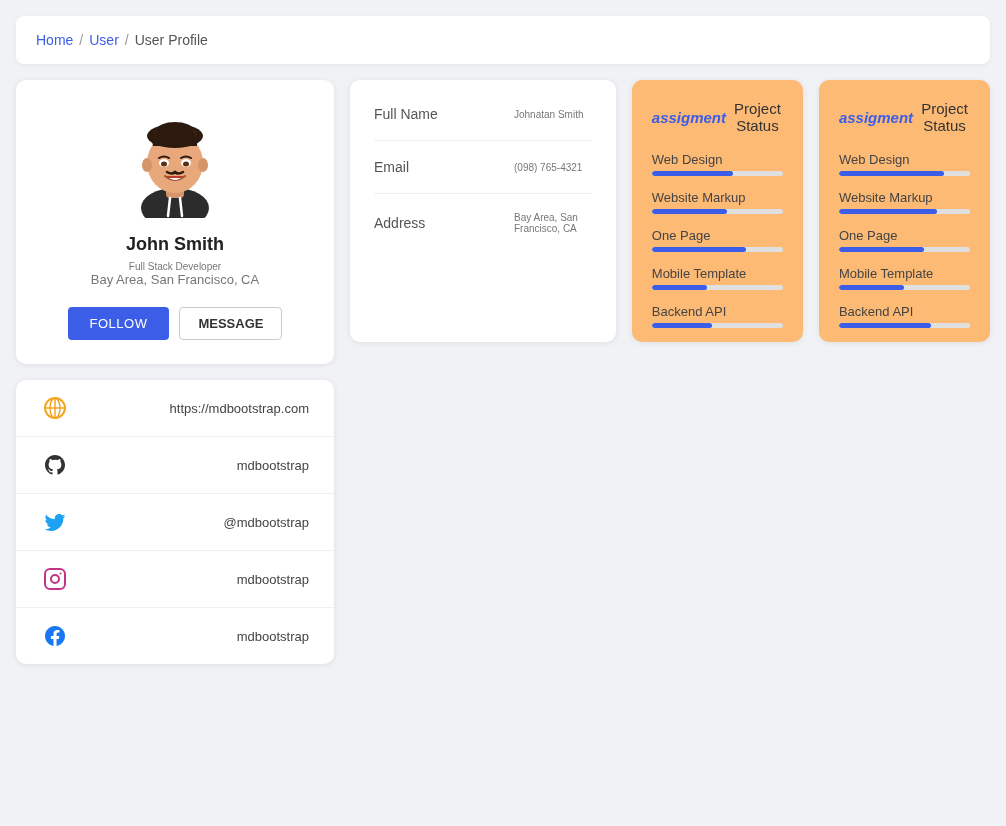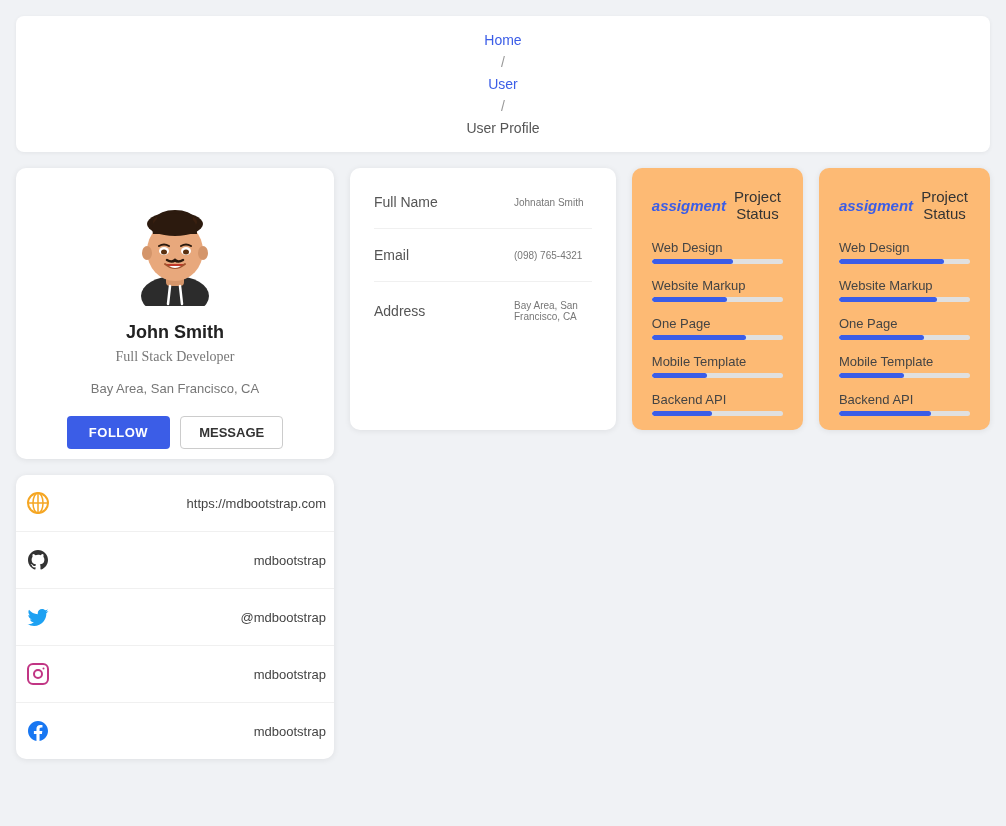--- a/index.html
+++ b/index.html
@@ -16,21 +16,20 @@
     
     .breadcrumb-bar {
       background: #fff;
       border-radius: 8px;
       padding: 16px 20px;
       margin-bottom: 16px;
       display: flex;
       align-items: center;
       gap: 6px;
       box-shadow: 0 1px 4px rgba(0,0,0,0.06);
-      flex-direction: column;
     }
     .breadcrumb-link {
       color: #3b5de7;
       text-decoration: none;
       font-size: 14px;
       cursor: pointer;
     }
     .breadcrumb-sep {
       color: #999;
       font-size: 14px;
@@ -54,21 +53,21 @@
       display: flex;
       flex-direction: column;
       gap: 16px;
     }
 
     
     .profile-card {
       background: #fff;
       border-radius: 10px;
       box-shadow: 0 1px 6px rgba(0,0,0,0.08);
-      padding: 28px 20px 10px;
+      padding: 28px 20px 24px;
       display: flex;
       flex-direction: column;
       align-items: center;
     }
 
     
     .avatar-wrap {
       width: 110px;
       height: 110px;
       margin-bottom: 16px;
@@ -79,41 +78,40 @@
       height: 110px;
     }
 
     .profile-name {
       font-size: 18px;
       font-weight: 700;
       color: #222;
       margin-bottom: 6px;
     }
     .profile-title {
-      font-size: 14px;
+      font-size: 10px;
       color: #777;
-      margin-bottom: 16px;
-      font-family: Liberation Serif, serif;
+      margin-bottom: 0;
     }
     .profile-location {
       font-size: 13px;
       color: #777;
       margin-bottom: 20px;
     }
     .profile-actions {
       display: flex;
       gap: 10px;
     }
     .btn-follow {
       background: #3b5de7;
       color: #fff;
       border: none;
       border-radius: 4px;
       padding: 8px 22px;
-      font-weight: 700;
+      font-weight: 400;
       font-size: 13px;
       letter-spacing: 0.5px;
       cursor: pointer;
     }
     .btn-message {
       background: #fff;
       color: #333;
       border: 1.5px solid #ccc;
       border-radius: 4px;
       padding: 8px 18px;
@@ -125,21 +123,21 @@
     
     .social-card {
       background: #fff;
       border-radius: 10px;
       box-shadow: 0 1px 6px rgba(0,0,0,0.08);
       overflow: hidden;
     }
     .social-row {
       display: flex;
       align-items: center;
-      padding: 14px 8px;
+      padding: 14px 25px;
       border-bottom: 1px solid #f0f0f0;
       gap: 16px;
     }
     .social-row:last-child { border-bottom: none; }
     .social-icon {
       width: 28px;
       height: 28px;
       display: flex;
       align-items: center;
       justify-content: center;

